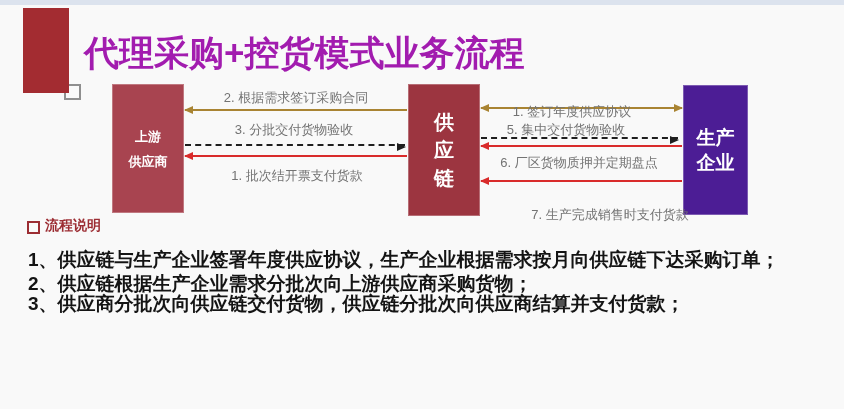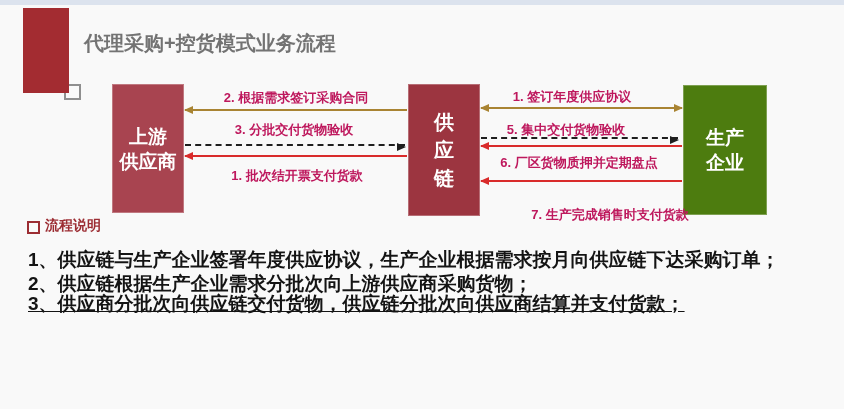--- a/index.html
+++ b/index.html
@@ -6,54 +6,54 @@
   body {
     width:844px; height:409px; position:relative; overflow:hidden;
     background:#f9f9f9;
     font-family:"Liberation Sans", sans-serif;
   }
   .topbar {position:absolute; left:0; top:0; width:844px; height:5px; background:#dce3ee;}
   .accent-bar {position:absolute; left:23px; top:8px; width:46px; height:85px; background:#a32c31; z-index:2;}
   .ph-square {position:absolute; left:64px; top:84px; width:13px; height:12px; border:2px solid #8f8f8f; background:transparent; z-index:1;}
   .slide-title {
     position:absolute; left:84px; top:30px;
-    font-size:20px; font-weight:bold; color:#737373; white-space:nowrap;
+    font-size:35px; font-weight:bold; color:#a21caf; white-space:nowrap;
   }
   .node {
     position:absolute; display:flex; flex-direction:column;
     align-items:center; justify-content:center;
     color:#ffffff; font-weight:bold; text-align:center;
     box-shadow: inset 0 0 0 1px rgba(255,255,255,0.28);
     z-index:3;
   }
-  .node-supplier {left:112px; top:84px; width:72px; height:129px; background:#a84450; font-size:19px; line-height:25px;}
+  .node-supplier {left:112px; top:84px; width:72px; height:129px; background:#a84450; font-size:13px; line-height:25px;}
   .node-chain {left:408px; top:84px; width:72px; height:132px; background:#9c3540; font-size:20px; line-height:28px;}
-  .node-manufacturer {left:683px; top:85px; width:84px; height:130px; background:#4d7c0f; font-size:19px; line-height:25px;}
+  .node-manufacturer {left:683px; top:85px; width:65px; height:130px; background:#4c1d95; font-size:19px; line-height:25px;}
 
   .arr {position:absolute; height:2px; background:currentColor; z-index:2;}
   .arr.dashed {height:0; background:transparent; border-top:2px dashed currentColor;}
   .head {position:absolute; width:0; height:0;}
   .head-l {left:-1px; top:50%; transform:translateY(-50%);
     border-top:4px solid transparent; border-bottom:4px solid transparent; border-right:9px solid currentColor;}
   .head-r {right:-1px; top:50%; transform:translateY(-50%);
     border-top:4px solid transparent; border-bottom:4px solid transparent; border-left:9px solid currentColor;}
   .arr.dashed .head-l, .arr.dashed .head-r {top:1px;}
 
   .lab {
     position:absolute; transform:translateX(-50%);
-    font-size:13px; font-weight:bold; color:#be185d; white-space:nowrap; z-index:4;
+    font-size:13px; font-weight:normal; color:#737373; white-space:nowrap; z-index:4;
   }
 
   .proc-bullet {position:absolute; left:27px; top:221px; width:9px; height:9px; border:2px solid #9c2d33; background:transparent;}
   .proc-header {position:absolute; left:45px; top:217px; font-size:14px; font-weight:bold; color:#9c2d33;}
   .proc-list {position:absolute; left:28px; top:250px; width:812px; font-size:19px; line-height:20px; font-weight:600; color:#141414;}
   .proc-item {white-space:nowrap;}
   .proc-item.m1 {margin-bottom:4px;}
   .proc-item.m2 {margin-bottom:0px;}
-  .proc-item.m3 {margin-bottom:1px;text-decoration:underline;}
+  .proc-item.m3 {margin-bottom:1px;}
   .proc-item.m4 {margin-bottom:3px;}
   .proc-item.indent {padding-left:4px;}
 </style>
 </head>
 <body>
 
 <div class="topbar"></div>
 <div class="accent-bar"></div>
 <div class="ph-square"></div>
 
@@ -93,21 +93,21 @@
 <div class="arr" style="left:481px; top:145px; width:201px; color:#d92b2b;">
   <span class="head head-l"></span>
 </div>
 <div class="arr" style="left:481px; top:180px; width:201px; color:#d92b2b;">
   <span class="head head-l"></span>
 </div>
 
 <div class="lab" style="left:296px; top:89px;">2. 根据需求签订采购合同</div>
 <div class="lab" style="left:294px; top:121px;">3. 分批交付货物验收</div>
 <div class="lab" style="left:297px; top:167px;">1. 批次结开票支付货款</div>
-<div class="lab" style="left:572px; top:88px;">1. 签订年度供应协议</div>
+<div class="lab" style="left:572px; top:103px;">1. 签订年度供应协议</div>
 <div class="lab" style="left:566px; top:121px;">5. 集中交付货物验收</div>
 <div class="lab" style="left:579px; top:154px;">6. 厂区货物质押并定期盘点</div>
 <div class="lab" style="left:610px; top:189px;margin-top:17px;">7. 生产完成销售时支付货款</div>
 
 <div class="proc-bullet"></div>
 <div class="proc-header">流程说明</div>
 <div class="proc-list">
   <div class="proc-item m1">1、供应链与生产企业签署年度供应协议，生产企业根据需求按月向供应链下达采购订单；</div>
   <div class="proc-item m2">2、供应链根据生产企业需求分批次向上游供应商采购货物；</div>
   <div class="proc-item m3">3、供应商分批次向供应链交付货物，供应链分批次向供应商结算并支付货款；</div>

